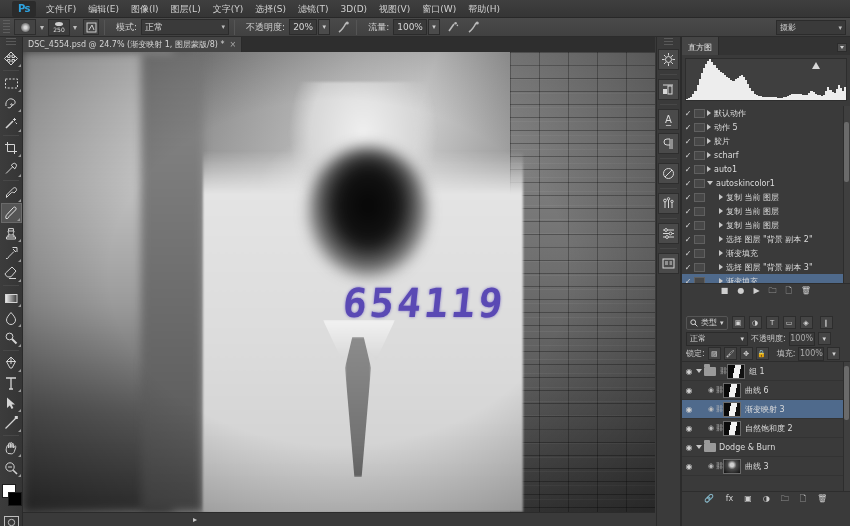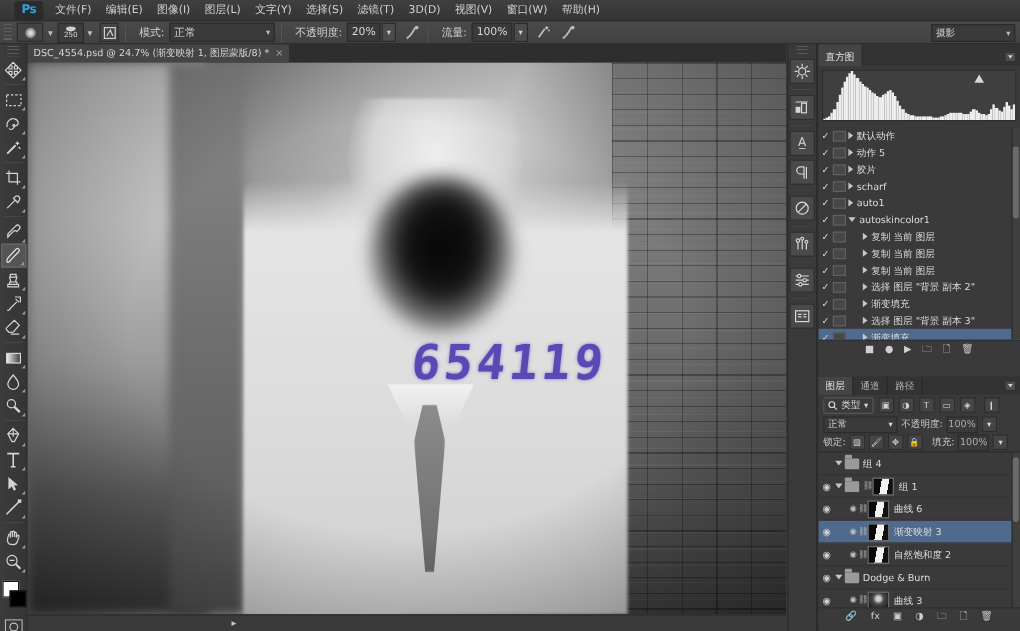--- a/index.html
+++ b/index.html
@@ -755,28 +755,20 @@
       <span class="fi">■</span>
       <span class="fi">●</span>
       <span class="fi">▶</span>
       <span class="fi">🗀</span>
       <span class="fi">🗋</span>
       <span class="fi">🗑</span>
     </div>
   </div>
 
   <div class="panel" id="layers">
-    <div class="ptabs">
-      <div class="ptab active">图层</div>
-      <div class="ptab">通道</div>
-      <div class="ptab">路径</div>
-      <div class="pmenu">
-          <i></i>
-        </div>
-    </div>
 
     <div class="lay-tools">
       <div class="lay-filter">
         <svg width="8" height="8" viewBox="0 0 8 8">
             <circle cx="3.2" cy="3.2" r="2.4" fill="none" stroke="#d5d5d5"></circle>
             <path d="M5 5 L7.4 7.4" stroke="#d5d5d5"></path>
           </svg>
         <span>类型</span>
         <span style="font-size:7px">▾</span>
       </div>
@@ -805,27 +797,20 @@
       <div class="lay-sq">✥</div>
       <div class="lay-sq">🔒</div>
       <span style="margin-left:5px">填充:</span>
       <div class="lay-val">100%</div>
       <div class="lay-sq">▾</div>
     </div>
 
     <div class="lay-list">
       <div id="layer-rows">
           <div class="lrow">
-            <span class="leye"></span>
-            <span style="width:0px"></span>
-            <span class="ltri"></span>
-            <span class="lfolder"></span>
-            <span>组 4</span>
-          </div>
-          <div class="lrow">
             <span class="leye">◉</span>
             <span style="width:0px"></span>
             <span class="ltri"></span>
             <span class="lfolder"></span>
             <span class="llink">⛓</span>
             <span class="lthumb masked"></span>
             <span>组 1</span>
           </div>
           <div class="lrow">
             <span class="leye">◉</span>

